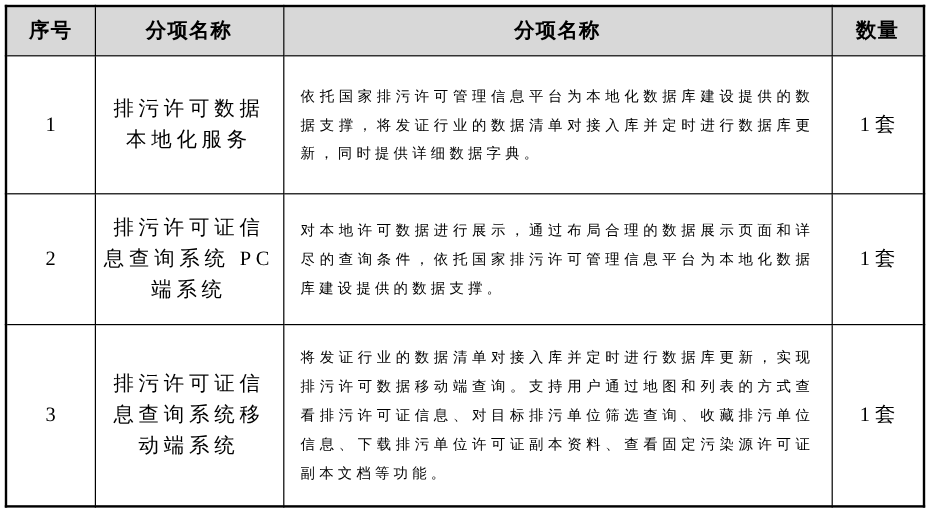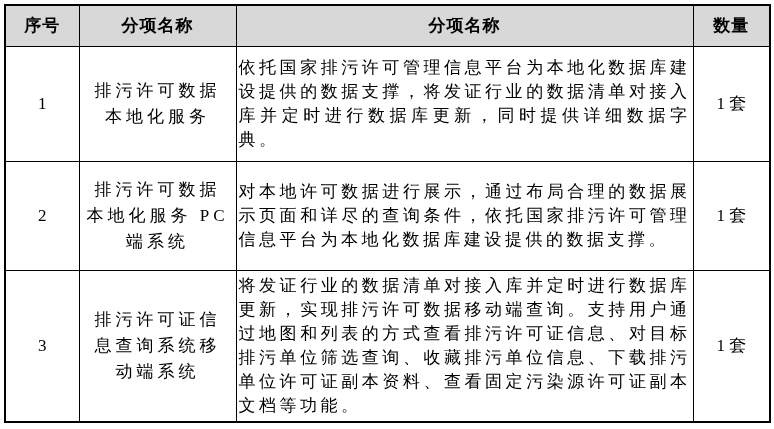--- a/index.html
+++ b/index.html
@@ -52,24 +52,24 @@
     vertical-align: middle;
     font-size: 17px;
     letter-spacing: 4px;
     line-height: 26px;
     padding: 14px 6px;
   }
   td.cell-req {
     text-align: justify;
     text-align-last: left;
     vertical-align: middle;
-    font-size: 17px;
+    font-size: 12px;
     letter-spacing: 3.5px;
     line-height: 24px;
-    padding: 3px 2px;
+    padding: 3px 14px;
   }
   tr.row-1 { height: 115px; }
   tr.row-2 { height: 109px; }
   tr.row-3 { height: 152px; }
 </style>
 </head>
 <body>
 
 <div class="doc-wrap">
   <table class="proc-table">
@@ -89,21 +89,21 @@
     </thead>
     <tbody>
       <tr class="row-1">
         <td class="cell-index">1</td>
         <td class="cell-name">排污许可数据本地化服务</td>
         <td class="cell-req">依托国家排污许可管理信息平台为本地化数据库建设提供的数据支撑，将发证行业的数据清单对接入库并定时进行数据库更新，同时提供详细数据字典。</td>
         <td class="cell-quantity">1 套</td>
       </tr>
       <tr class="row-2">
         <td class="cell-index">2</td>
-        <td class="cell-name">排污许可数据本地化服务 PC 端系统</td>
+        <td class="cell-name">排污许可证信息查询系统 PC 端系统</td>
         <td class="cell-req">对本地许可数据进行展示，通过布局合理的数据展示页面和详尽的查询条件，依托国家排污许可管理信息平台为本地化数据库建设提供的数据支撑。</td>
         <td class="cell-quantity">1 套</td>
       </tr>
       <tr class="row-3">
         <td class="cell-index">3</td>
         <td class="cell-name">排污许可证信息查询系统移动端系统</td>
         <td class="cell-req">将发证行业的数据清单对接入库并定时进行数据库更新，实现排污许可数据移动端查询。支持用户通过地图和列表的方式查看排污许可证信息、对目标排污单位筛选查询、收藏排污单位信息、下载排污单位许可证副本资料、查看固定污染源许可证副本文档等功能。</td>
         <td class="cell-quantity">1 套</td>
       </tr>
     </tbody>

